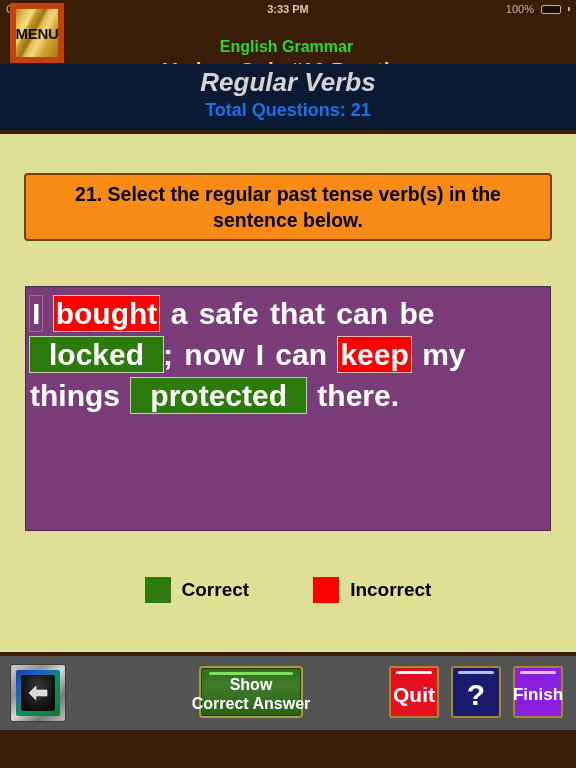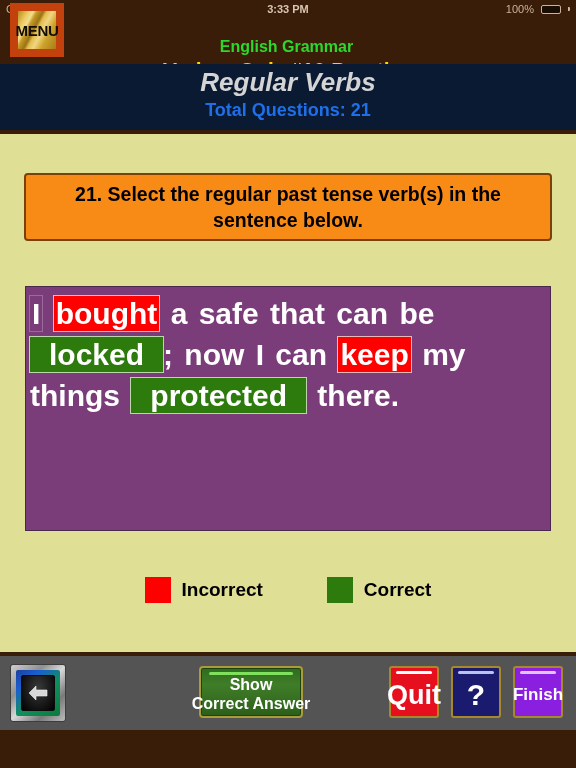--- a/index.html
+++ b/index.html
@@ -84,24 +84,24 @@
   .brown-header {
     position: absolute;
     top: 18px; left: 0;
     width: 576px;
     height: 46px;
     background: #3a1d08;
   }
   .menu-button {
     position: absolute;
     left: 10px; top: 3px;
-    width: 54px; height: 54px;
+    width: 54px; height: 60px;
     background: linear-gradient(135deg, #c99b23 0%, #f6d86a 22%, #d8a82c 40%,
                                 #8d6a12 52%, #e8c košt 53%, #e8c55a 70%, #b8871c 100%);
-    border: 8px solid #c2410c;
+    border: 6px solid #c2410c;
     z-index: 5;
     display: flex;
     align-items: center;
     justify-content: center;
     text-align: center;
   }
   .menu-button-inner {
     width: 100%; height: 100%;
     background:
       linear-gradient(118deg,
@@ -371,21 +371,21 @@
   }
   .sq-button::before {
     content: "";
     position: absolute;
     top: 3px; left: 5px;
     width: calc(100% - 10px);
     height: 3px;
     border-radius: 2px;
   }
   .sq-label {
-    font-size: 27px;
+    font-size: 21px;
     font-weight: bold;
     color: #ffffff;
     line-height: 22px;
     margin-top: 5px;
   }
   #btn-quit {
     left: 389px;
     background: #e60f1e;
   }
   #btn-quit::before { background: #ffffff; }
@@ -442,26 +442,26 @@
     <div class="question-box">
       <div class="question-text">21. Select the regular past tense verb(s) in the sentence below.</div>
     </div>
 
     <div class="sentence-panel">
       <div class="sentence-inner" id="sentence-inner"><span class="tok-sel">I</span><span class="tok"> </span><span class="tok-red">bought</span><span class="tok"> a safe that can be </span><span class="tok-green">locked</span><span class="tok">; now I can </span><span class="tok-red">keep</span><span class="tok"> my things </span><span class="tok-green">protected</span><span class="tok"> there.</span></div>
     </div>
 
     <div class="legend">
       <div class="legend-item">
+        <span class="swatch swatch-green"></span>
+        <span class="legend-label">Correct</span>
+      </div>
+      <div class="legend-item">
         <span class="swatch swatch-red"></span>
         <span class="legend-label">Incorrect</span>
-      </div>
-      <div class="legend-item">
-        <span class="swatch swatch-green"></span>
-        <span class="legend-label">Correct</span>
       </div>
     </div>
 
   </div>
 
   <div class="toolbar-divider"></div>
   <div class="toolbar">
 
     <div class="back-button">
       <div class="back-ring">

